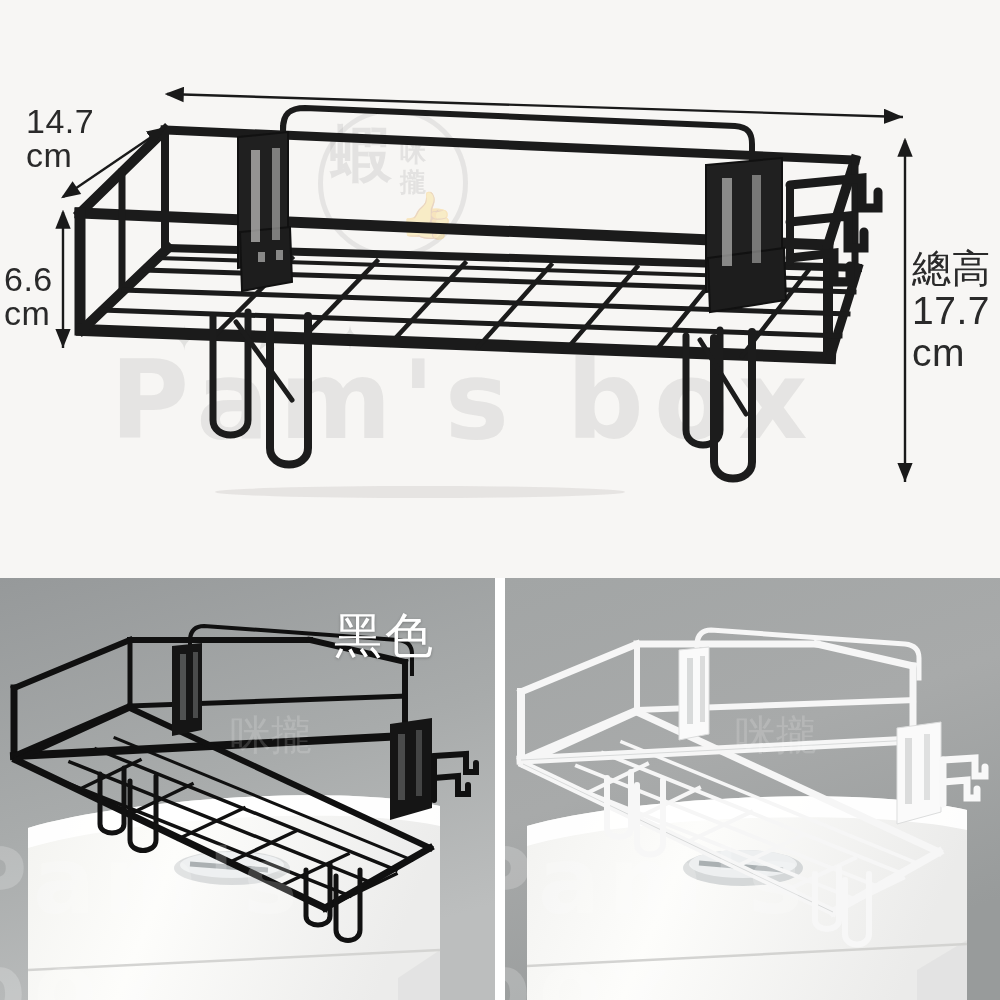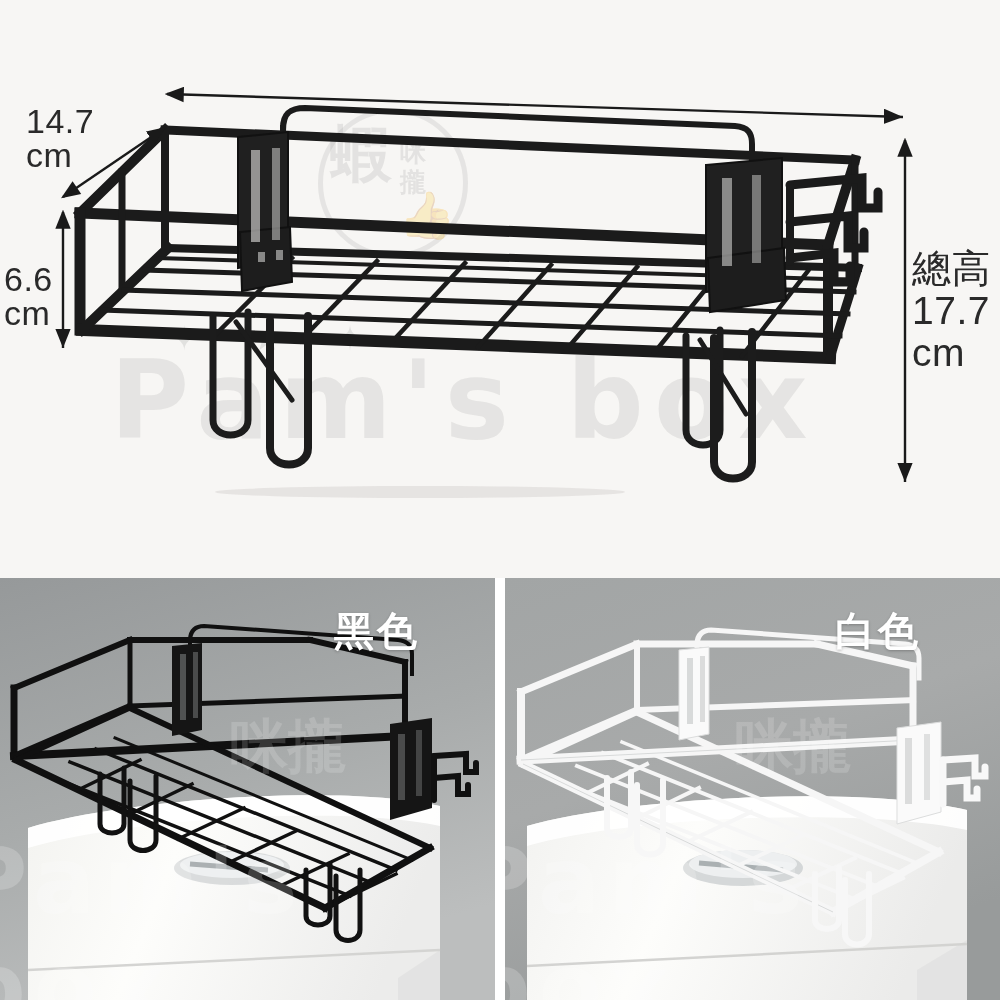--- a/index.html
+++ b/index.html
@@ -80,37 +80,37 @@
 
   
   .photo {
     position:absolute; top:578px; width:495px; height:422px; overflow:hidden;
   }
   #photo-black { left:0px; }
   #photo-white { left:505px; }
   .photo-svg { position:absolute; left:0; top:0; width:495px; height:422px; }
   .color-label {
     position:absolute; top:26px;
-    font-size:40px; color:#ffffff; font-weight:700;
+    font-size:48px; color:#ffffff; font-weight:400;
     letter-spacing:3px;
     text-shadow:0 1px 3px rgba(0,0,0,0.25);
     font-family:"DejaVu Sans","Liberation Sans",sans-serif;
   }
   #label-black { left:334px; }
   #label-white { left:330px; }
   .photo-wm {
     position:absolute; left:-40px; top:250px;
     font-size:92px; font-weight:700; letter-spacing:8px;
     color:rgba(255,255,255,0.20);
     font-family:"DejaVu Sans","Liberation Sans",sans-serif;
     pointer-events:none;
   }
   .photo-wm-cn {
     position:absolute; left:230px; top:130px;
-    font-size:58px; font-weight:700;
+    font-size:41px; font-weight:400;
     color:rgba(255,255,255,0.16);
     font-family:"DejaVu Sans","Liberation Sans",sans-serif;
     pointer-events:none;
   }
 </style>
 </head>
 <body>
 
 <div id="page">
 
@@ -401,16 +401,15 @@
       <g stroke="#f7f7f7" fill="none" stroke-linecap="round">
         <path d="M102,200 L102,250 C102,262 126,262 126,250 L126,194" stroke-width="6"></path>
         <path d="M132,207 L132,266 C132,280 158,280 158,266 L158,202" stroke-width="6"></path>
         <path d="M310,296 L310,342 C310,354 334,354 334,342 L334,290" stroke-width="6"></path>
         <path d="M340,302 L340,356 C340,370 364,370 364,356 L364,296" stroke-width="6"></path>
       </g>
     </svg>
 
     <div class="photo-wm-cn">咪攏</div>
     <div class="photo-wm">Pam's box</div>
-    <div class="color-label" id="label-white">白色</div>
   </div>
 
 </div>
 
 </body></html>

